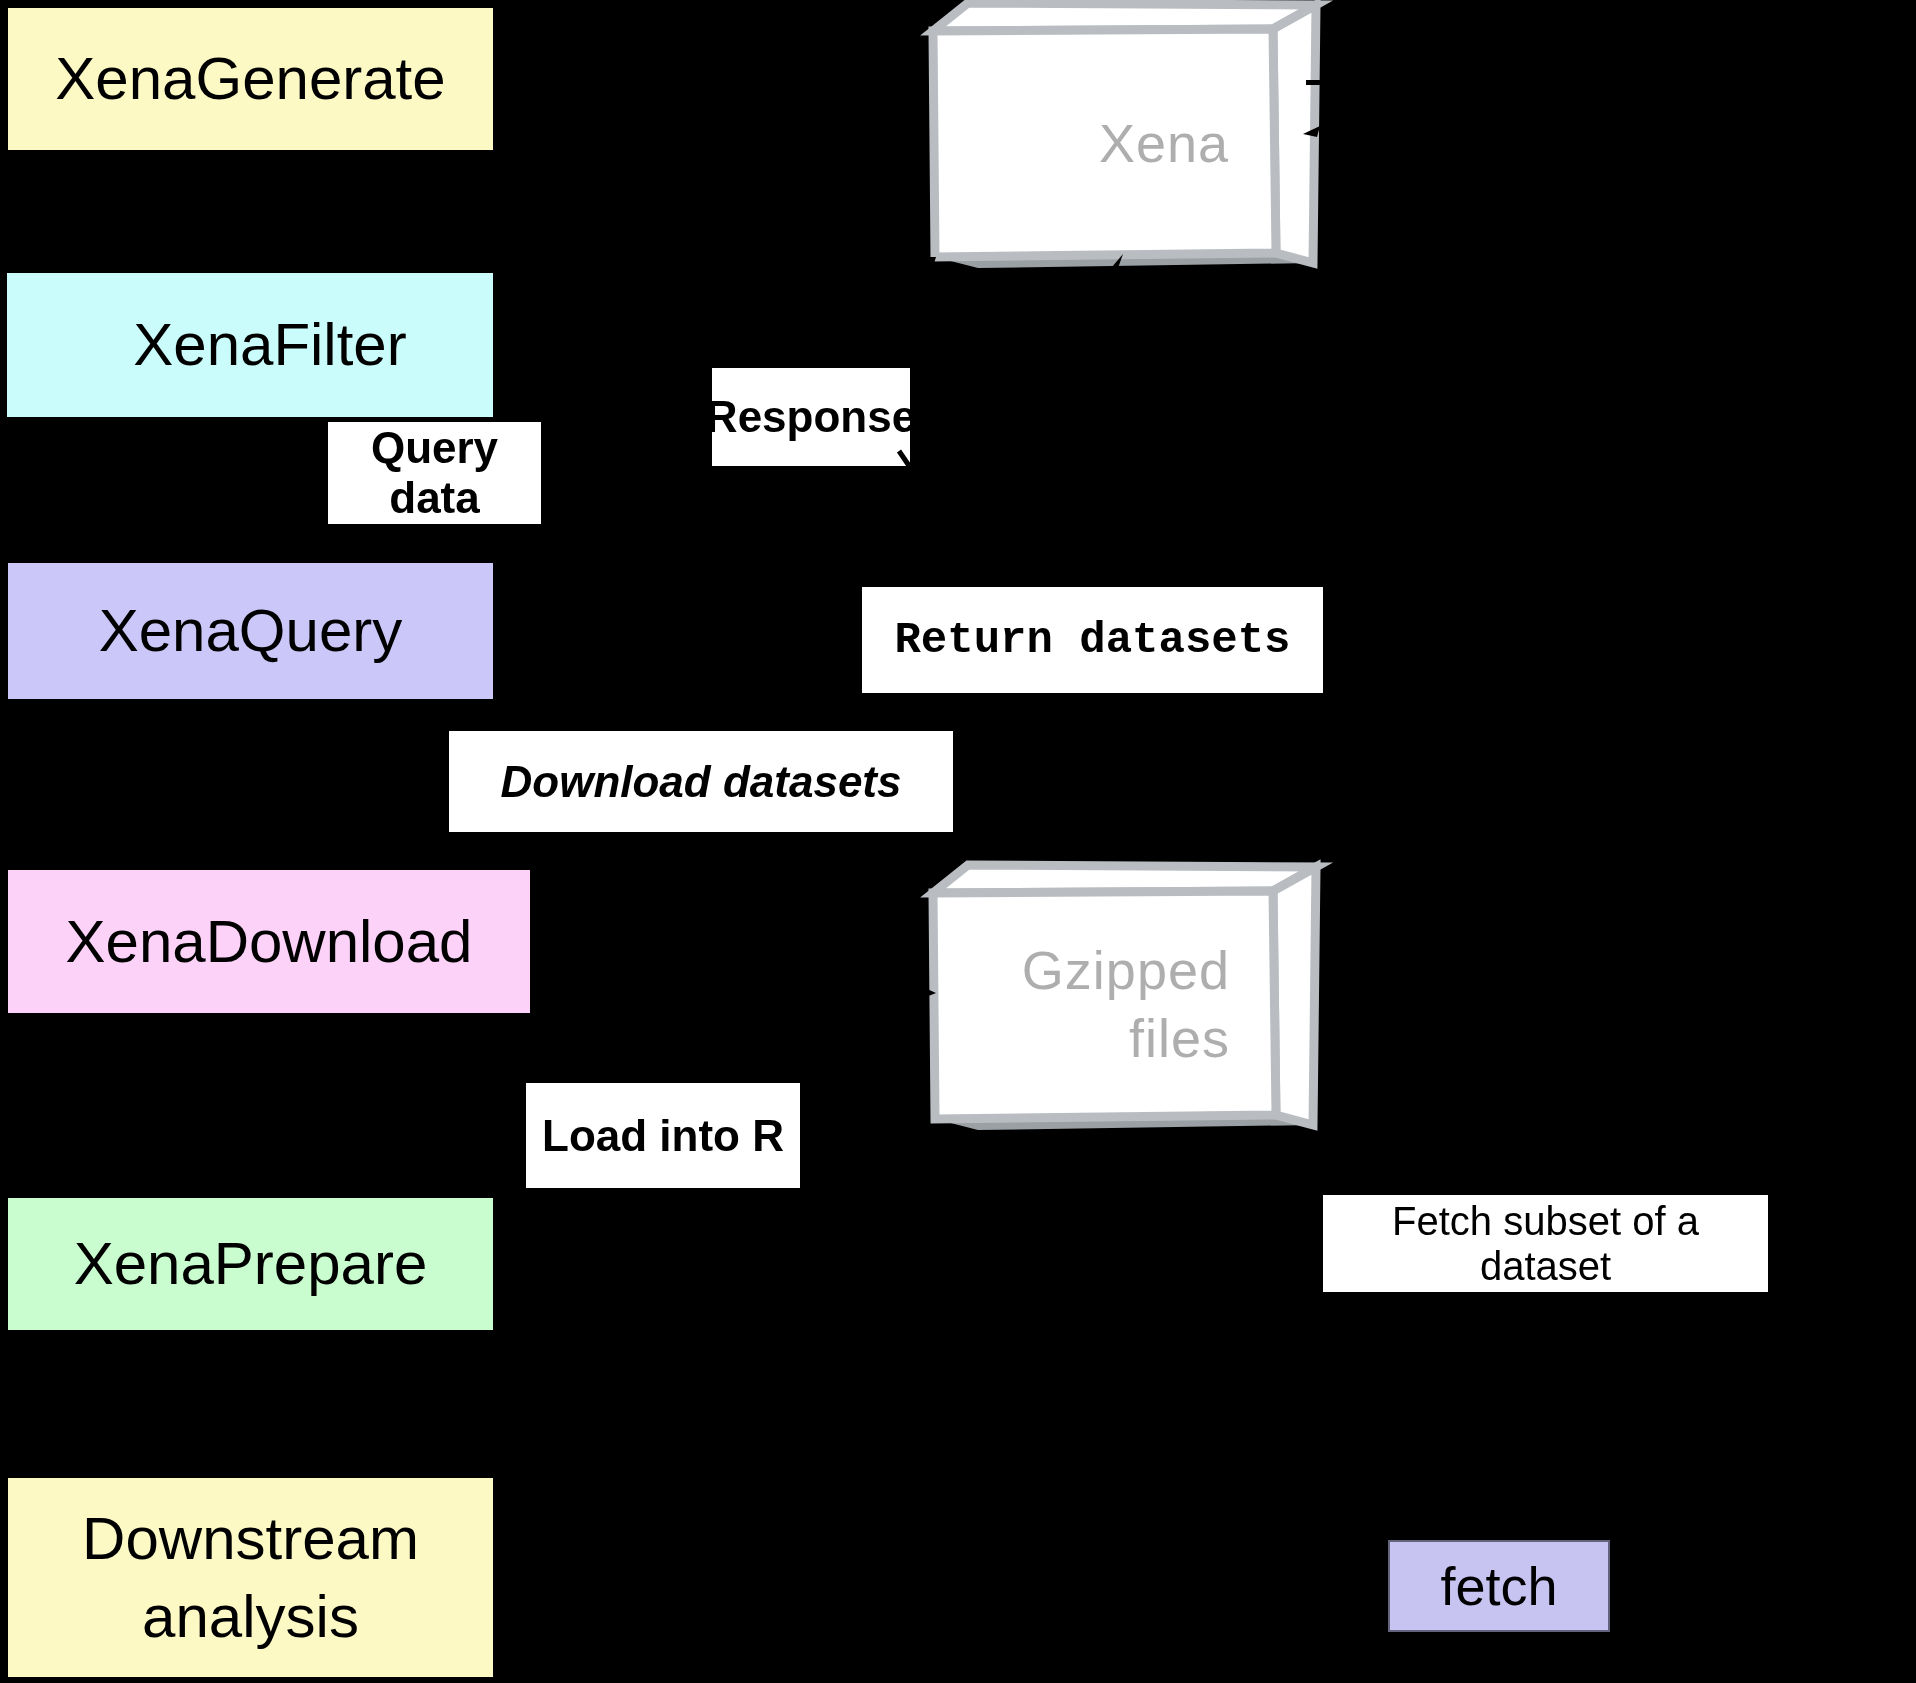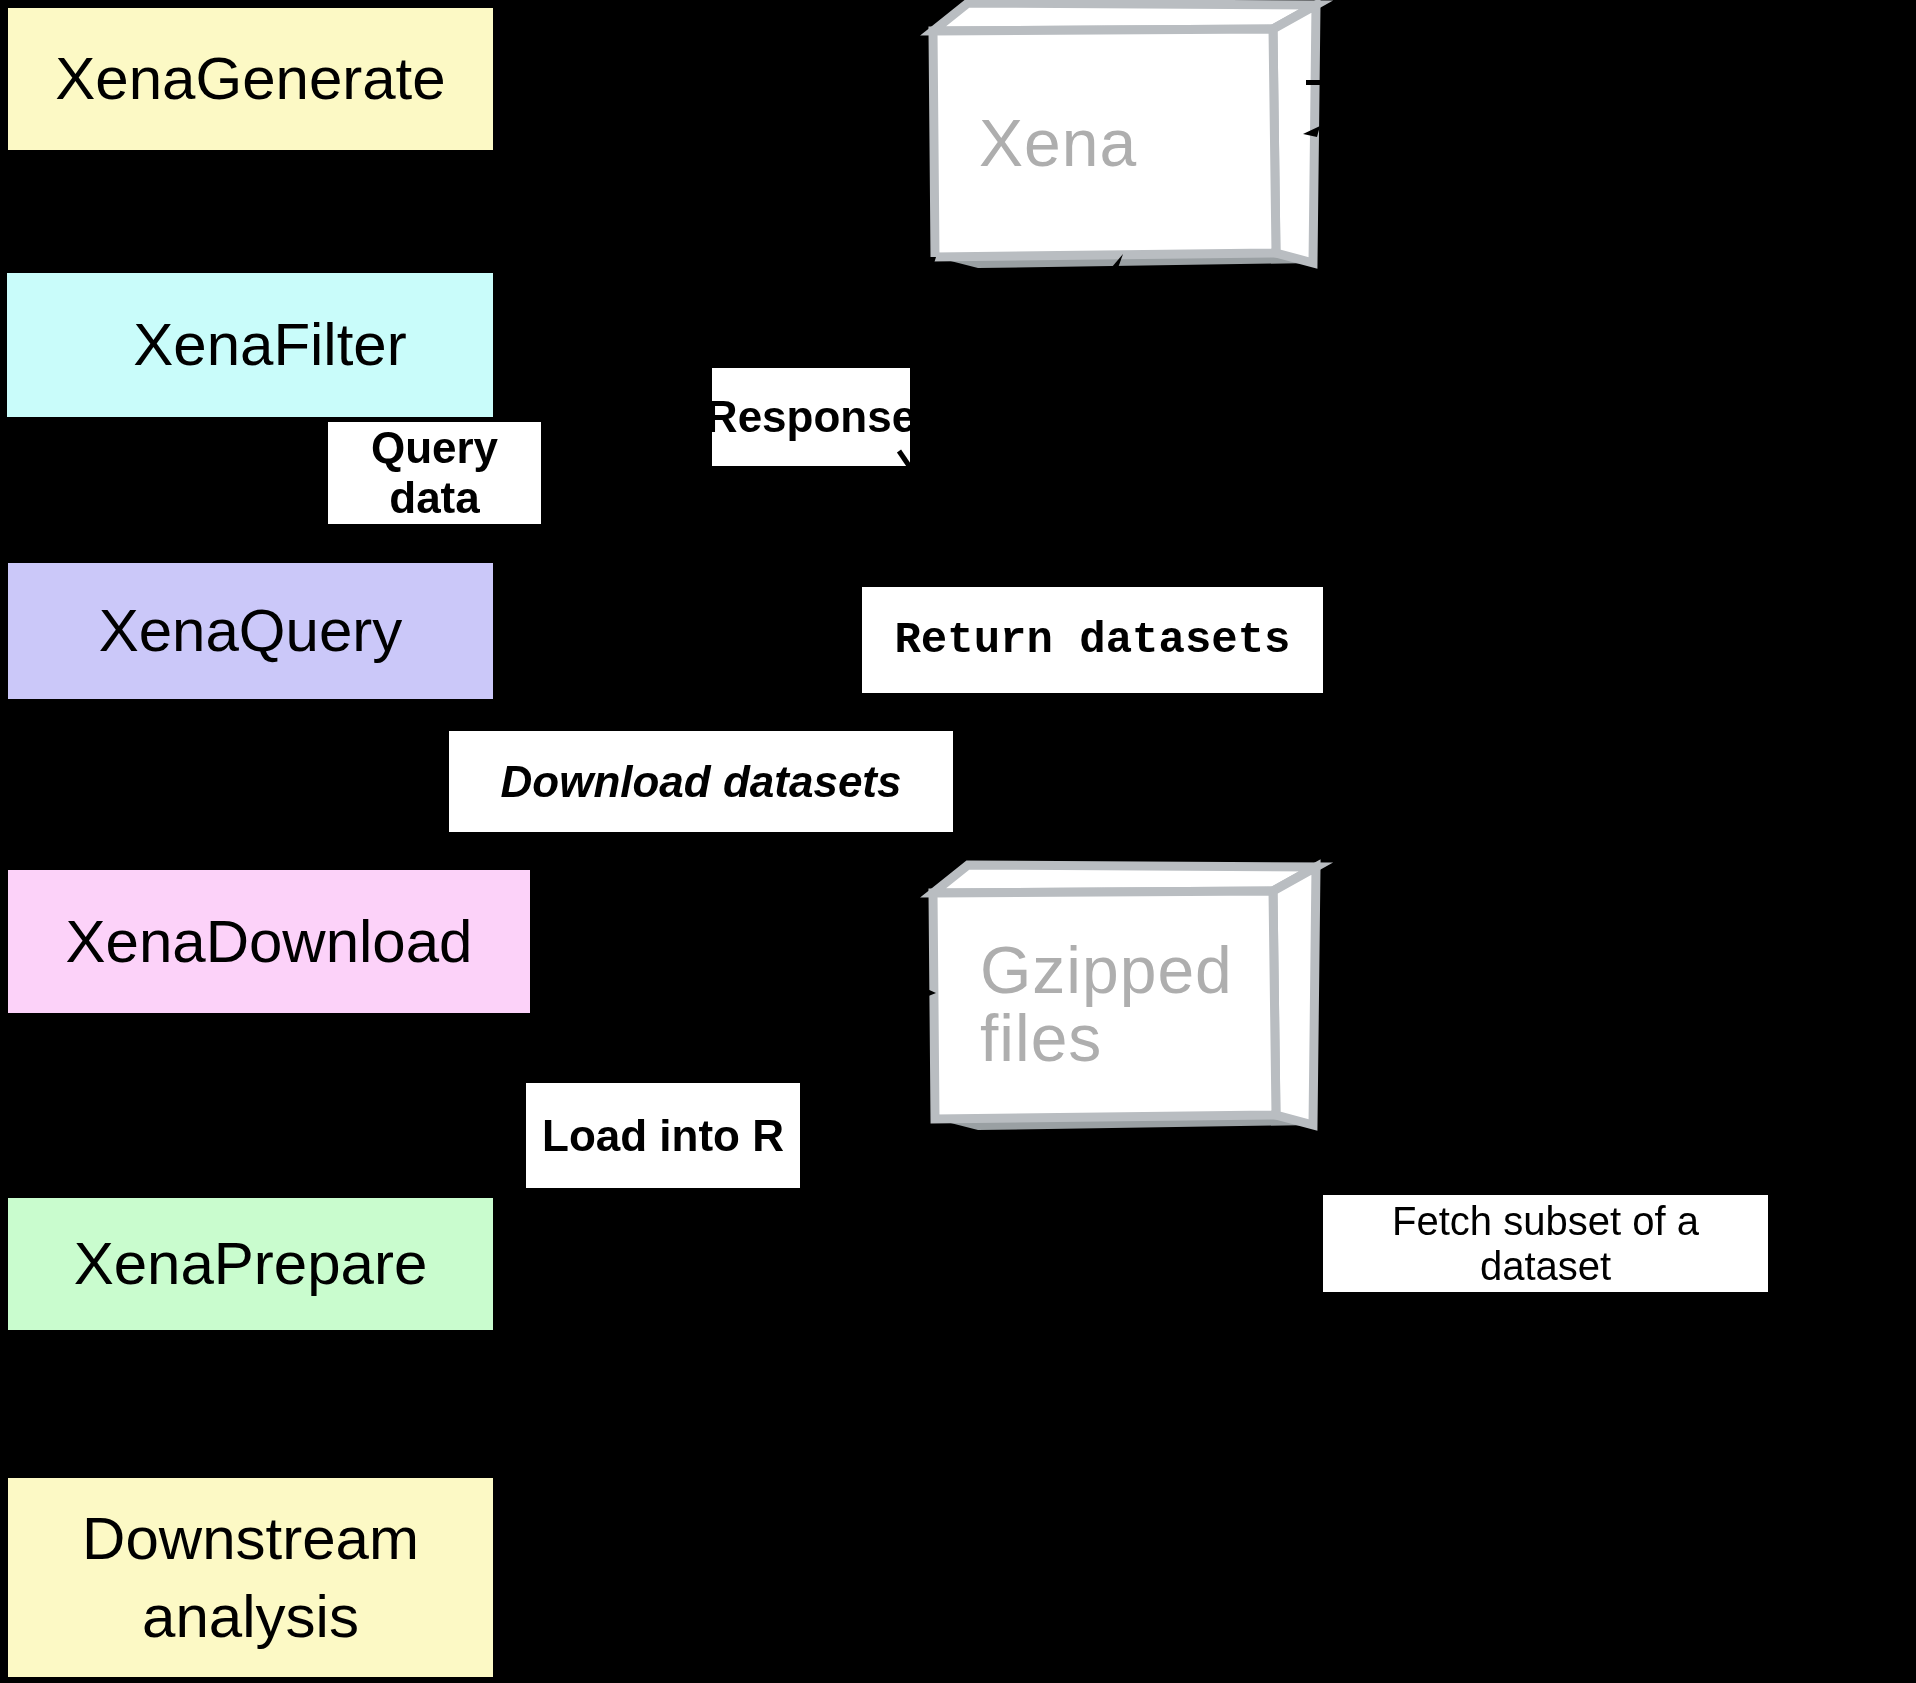--- a/index.html
+++ b/index.html
@@ -50,22 +50,22 @@
   
   .overlay {
     position: absolute; left: 0; top: 0;
     width: 1916px; height: 1683px;
     z-index: 2; pointer-events: none;
   }
   .prism-face   { stroke-width: 9; stroke-linejoin: miter; }
   
   .ds-label {
     position: absolute; z-index: 3;
-    text-align: left;
-    font-size: 66px; font-weight: 300; letter-spacing: 1px;
+    text-align: right;
+    font-size: 54px; font-weight: 300; letter-spacing: 1px;
     line-height: 68px;
   }
   .t-xena { left: 979px; top: 109px; width: 250px; }
   .t-gzip { left: 980px; top: 936px; width: 250px; }
 </style>
 </head>
 <body>
 
 <div class="stage" style="background: rgb(0, 0, 0);">
 
@@ -74,20 +74,21 @@
   <div class="node n-filter" style="background: rgb(201, 252, 250); padding-left: 40px;">XenaFilter</div>
 
   <div class="node n-query" style="background: rgb(203, 200, 249);">XenaQuery</div>
 
   <div class="node n-download" style="background: rgb(252, 210, 249);">XenaDownload</div>
 
   <div class="node n-prepare" style="background: rgb(201, 252, 206);">XenaPrepare</div>
 
   <div class="node n-downstream" style="background: rgb(252, 249, 197);">Downstream analysis</div>
 
+  <div class="node n-fetch" style="background: rgb(200, 196, 242); border-color: rgb(99, 99, 126);">fetch</div>
 
   <div class="edge-label l-querydata" style="background: rgb(255, 255, 255);">Query data</div>
 
   <div class="edge-label l-response" style="background: rgb(255, 255, 255);">Response</div>
 
   <div class="edge-label l-return" style="background: rgb(255, 255, 255);">Return datasets</div>
 
   <div class="edge-label l-download" style="background: rgb(255, 255, 255);">Download datasets</div>
 
   <div class="edge-label l-loadr" style="background: rgb(255, 255, 255);">Load into R</div>

